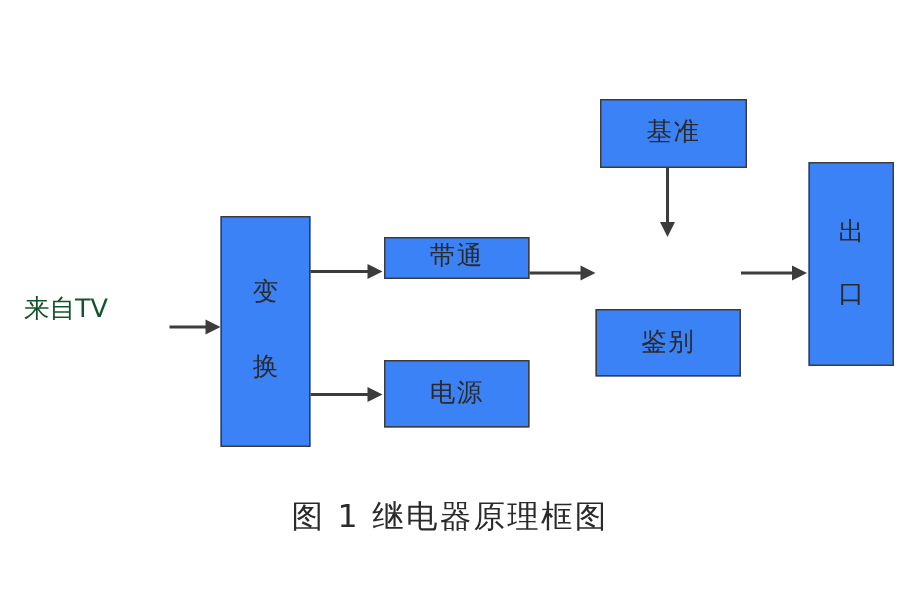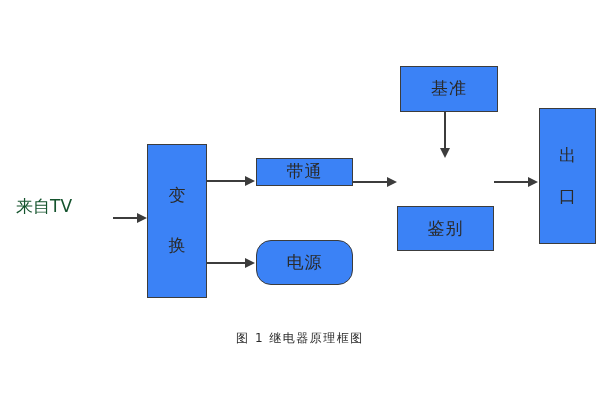--- a/index.html
+++ b/index.html
@@ -71,21 +71,21 @@
     color: #14532d;
     font-size: 17px;
     white-space: nowrap;
     line-height: 1.0;
   }
   .caption {
     position: absolute;
     width: 100%;
     text-align: center;
     color: #2a2a2a;
-    font-size: 12px;
+    font-size: 21px;
     letter-spacing: 1.5px;
   }
 </style>
 </head>
 <body>
 
 <div id="canvas">
 
   <div class="src-label" style="left:16px; top:198px;">来自TV</div>
 
@@ -100,21 +100,21 @@
   <div class="line h" style="left:207px; top:180px; width:40px;"></div>
   <div class="arrow right" style="left:245px; top:176px;"></div>
 
   <div class="line h" style="left:207px; top:262px; width:40px;"></div>
   <div class="arrow right" style="left:245px; top:258px;"></div>
 
   <div class="node" style="left:256px; top:158px; width:97px; height:28px;">
     <span class="node-label">带通</span>
   </div>
 
-  <div class="node" style="left:256px; top:240px; width:97px; height:45px;border-radius:15px;">
+  <div class="node" style="left:256px; top:240px; width:97px; height:45px;">
     <span class="node-label">电源</span>
   </div>
 
   <div class="line h" style="left:353px; top:181px; width:36px;"></div>
   <div class="arrow right" style="left:387px; top:177px;"></div>
 
   <div class="node" style="left:400px; top:66px; width:98px; height:46px;">
     <span class="node-label">基准</span>
   </div>
 

